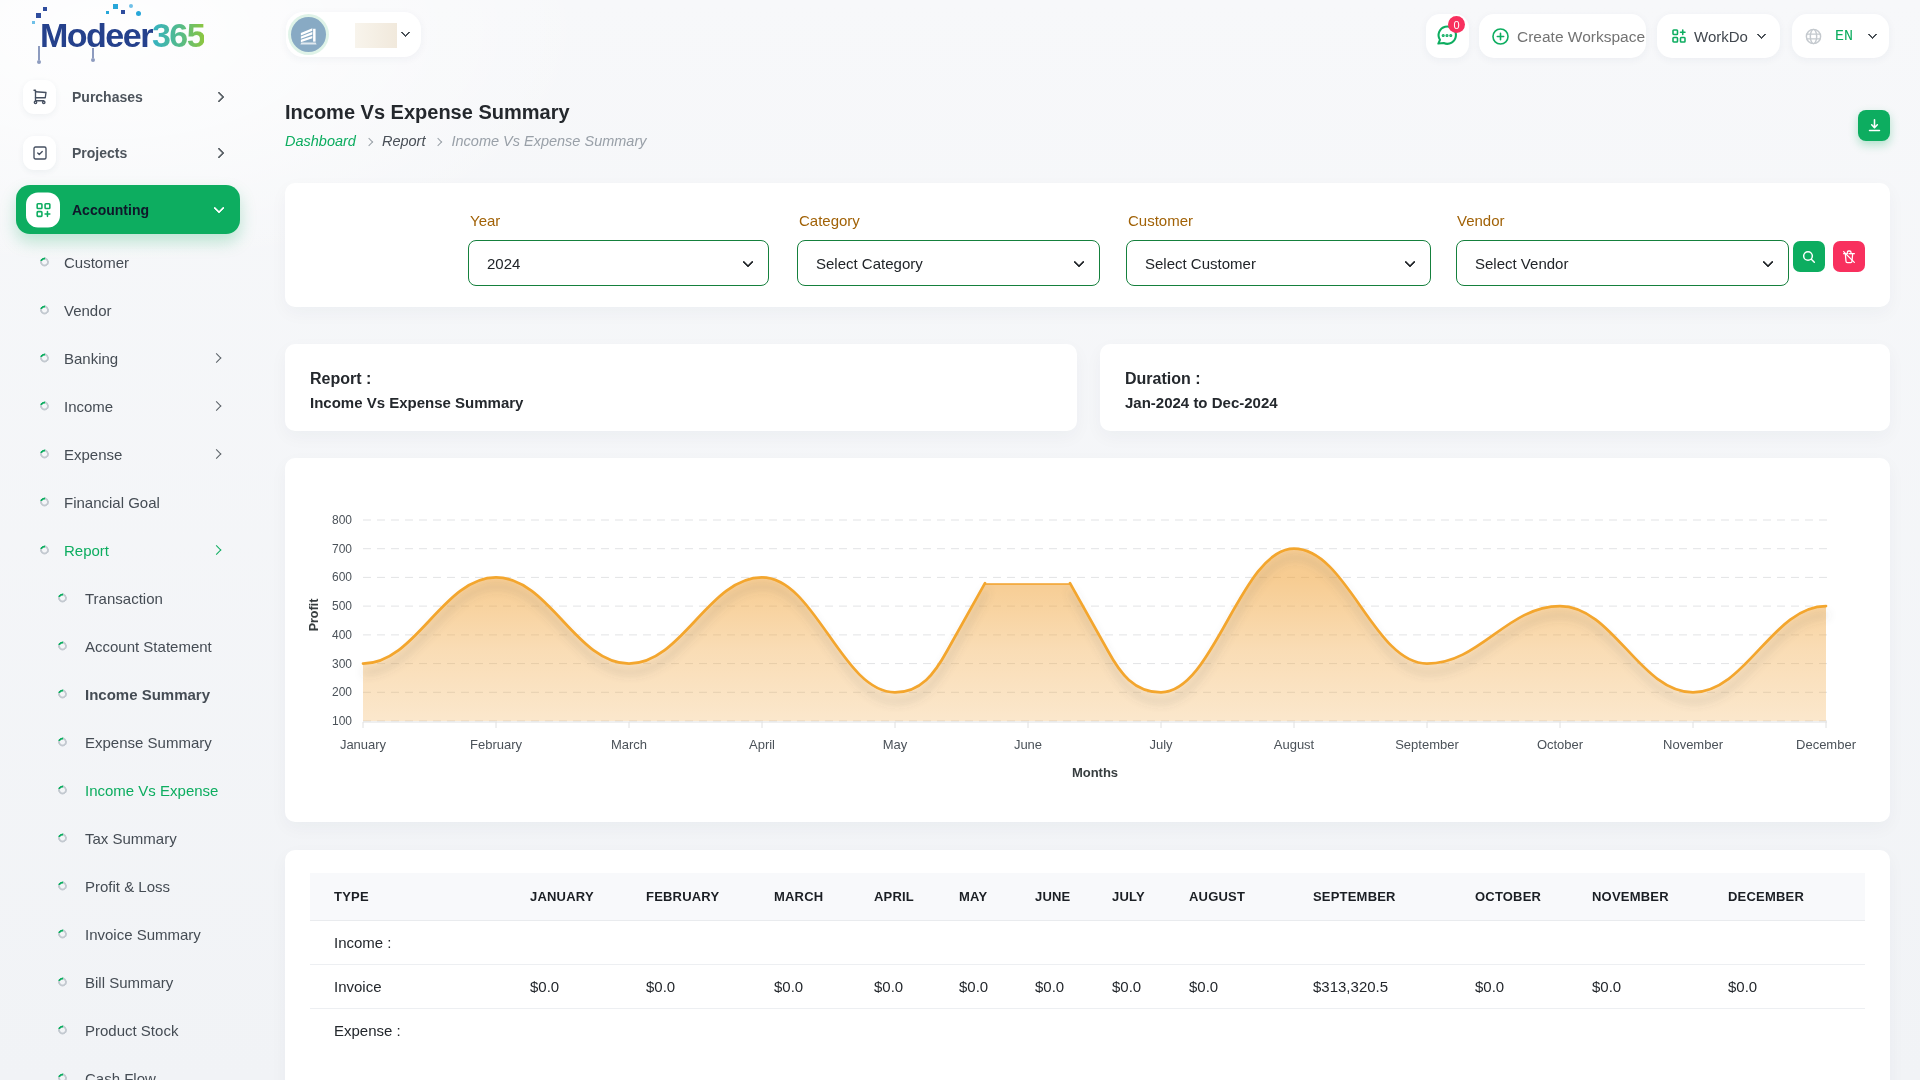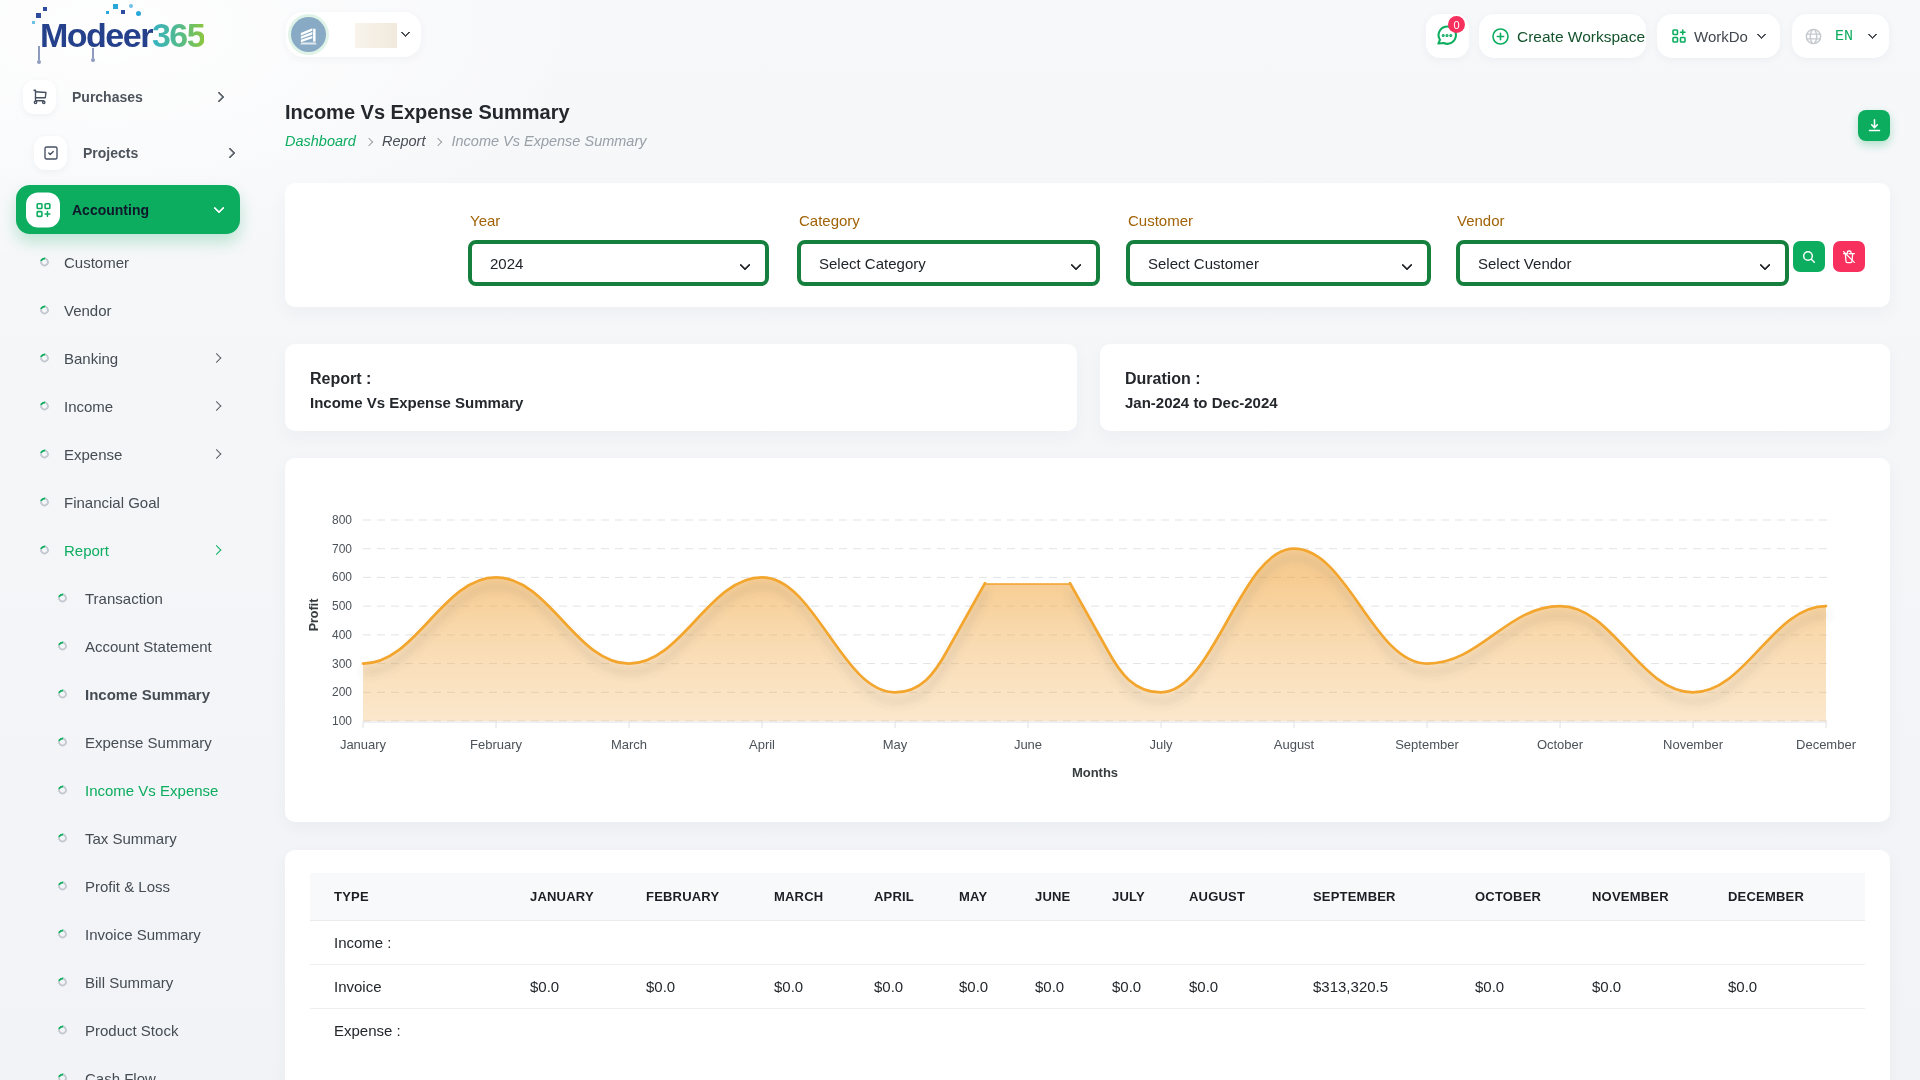--- a/index.html
+++ b/index.html
@@ -47,21 +47,21 @@
 #page-title { position:absolute; left:285px; top:101px; font-size:20px; font-weight:bold; color:#24282d; }
 #breadcrumb { position:absolute; left:285px; top:133px; font-size:14.5px; color:#99a0a8;font-style:italic; }
 #breadcrumb .g { color:#0dad60; }
 #breadcrumb .d { color:#494f57; }
 #breadcrumb .sep { display:inline-block; width:6px; height:6px; border-right:1.6px solid #9aa1a8; border-top:1.6px solid #9aa1a8; transform:rotate(45deg); margin:1px 10px; }
 #dl-btn { position:absolute; left:1858px; top:110px; width:32px; height:31px; background:#0dad60; border-radius:8px; display:flex; align-items:center; justify-content:center; box-shadow:0 4px 10px rgba(13,173,96,0.3); }
 
 .card { position:absolute; background:#fff; border-radius:10px; box-shadow:0 6px 18px rgba(30,50,80,0.04); }
 #filter-card { left:285px; top:183px; width:1605px; height:124px; }
 .flabel { position:absolute; font-size:15px; color:#a16207; }
-.fselect { position:absolute; top:57px; height:46px; border:4px solid #15803d; border-radius:8px; background:#fff; font-size:15px; color:#212529; display:flex; align-items:center; padding-left:18px; }
+.fselect { position:absolute; top:57px; height:46px; border:1px solid #15803d; border-radius:8px; background:#fff; font-size:15px; color:#212529; display:flex; align-items:center; padding-left:18px; }
 .fselect .chev { position:absolute; right:16px; top:17px; width:8px; height:8px; border-right:2px solid #212529; border-bottom:2px solid #212529; transform:rotate(45deg); border-radius:1px; }
 .sq-btn { position:absolute; top:58px; width:32px; height:31px; border-radius:7px; display:flex; align-items:center; justify-content:center; }
 #info-card1 { left:285px; top:344px; width:792px; height:87px; }
 #info-card2 { left:1100px; top:344px; width:790px; height:87px; }
 .info-t { position:absolute; left:25px; top:26px; font-size:16px; font-weight:bold; color:#24282d; }
 .info-b { position:absolute; left:25px; top:50px; font-size:15px; font-weight:bold; color:#24282d; }
 #chart-card { left:285px; top:458px; width:1605px; height:364px; }
 #table-card { left:285px; top:850px; width:1605px; height:240px; border-radius:10px 10px 0 0; }
 
 #rtable { position:absolute; left:25px; top:23px; width:1555px; border-collapse:collapse; table-layout:fixed; }
@@ -94,21 +94,21 @@
         <circle cx="17" cy="19" r="1.6"></circle>
         <path d="M17 17H6V3H4"></path>
         <path d="M6 5l14 1-1 7H6"></path>
       </svg>
   </div>
   <div class="mi-label">Purchases</div>
   <div class="mi-chev">
       <div class="chev-r"></div>
     </div>
 </div>
-<div class="menu-item" style="top:125px;margin-left:11px;">
+<div class="menu-item" style="top:125px;">
   <div class="icon-tile">
     <svg width="18" height="18" viewBox="0 0 24 24" fill="none" stroke="#465061" stroke-width="1.8" stroke-linecap="round" stroke-linejoin="round">
         <rect x="4" y="4" width="16" height="16" rx="2"></rect>
         <path d="M9 12l2 2 4-4"></path>
       </svg>
   </div>
   <div class="mi-label">Projects</div>
   <div class="mi-chev">
       <div class="chev-r"></div>
     </div>
@@ -236,21 +236,21 @@
       <circle cx="15.5" cy="11.5" r="0.5" fill="#0dad60"></circle>
     </svg>
   <div style="position:absolute;left:22px;top:2px;width:17px;height:17px;border-radius:50%;background:#f8305e;color:#fff;font-size:11px;display:flex;align-items:center;justify-content:center;">0</div>
 </div>
 
 <div class="pill" style="left:1479px; top:14px; width:167px; height:44px; border-radius:15px;">
   <svg style="position:absolute;left:12px;top:13px;" width="19" height="19" viewBox="0 0 24 24" fill="none" stroke="#0dad60" stroke-width="2" stroke-linecap="round">
       <circle cx="12" cy="12" r="9.5"></circle>
       <path d="M12 8v8M8 12h8"></path>
     </svg>
-  <div style="position:absolute;left:38px;top:14px;font-size:15.5px;color:#14532d;white-space:nowrap;">Create Workspace</div>
+  <div style="position:absolute;left:38px;top:14px;font-size:15.5px;color:#737373;white-space:nowrap;">Create Workspace</div>
 </div>
 
 <div class="pill" style="left:1657px; top:14px; width:123px; height:44px; border-radius:15px;">
   <svg style="position:absolute;left:13px;top:13px;" width="18" height="18" viewBox="0 0 24 24" fill="none" stroke="#0dad60" stroke-width="2.1" stroke-linecap="round" stroke-linejoin="round">
       <rect x="4" y="4" width="6" height="6" rx="1"></rect>
       <rect x="4" y="14" width="6" height="6" rx="1"></rect>
       <rect x="14" y="14" width="6" height="6" rx="1"></rect>
       <path d="M17 4v6M14 7h6"></path>
     </svg>
   <div style="position:absolute;left:37px;top:14px;font-size:15px;color:#41474e;">WorkDo</div>

